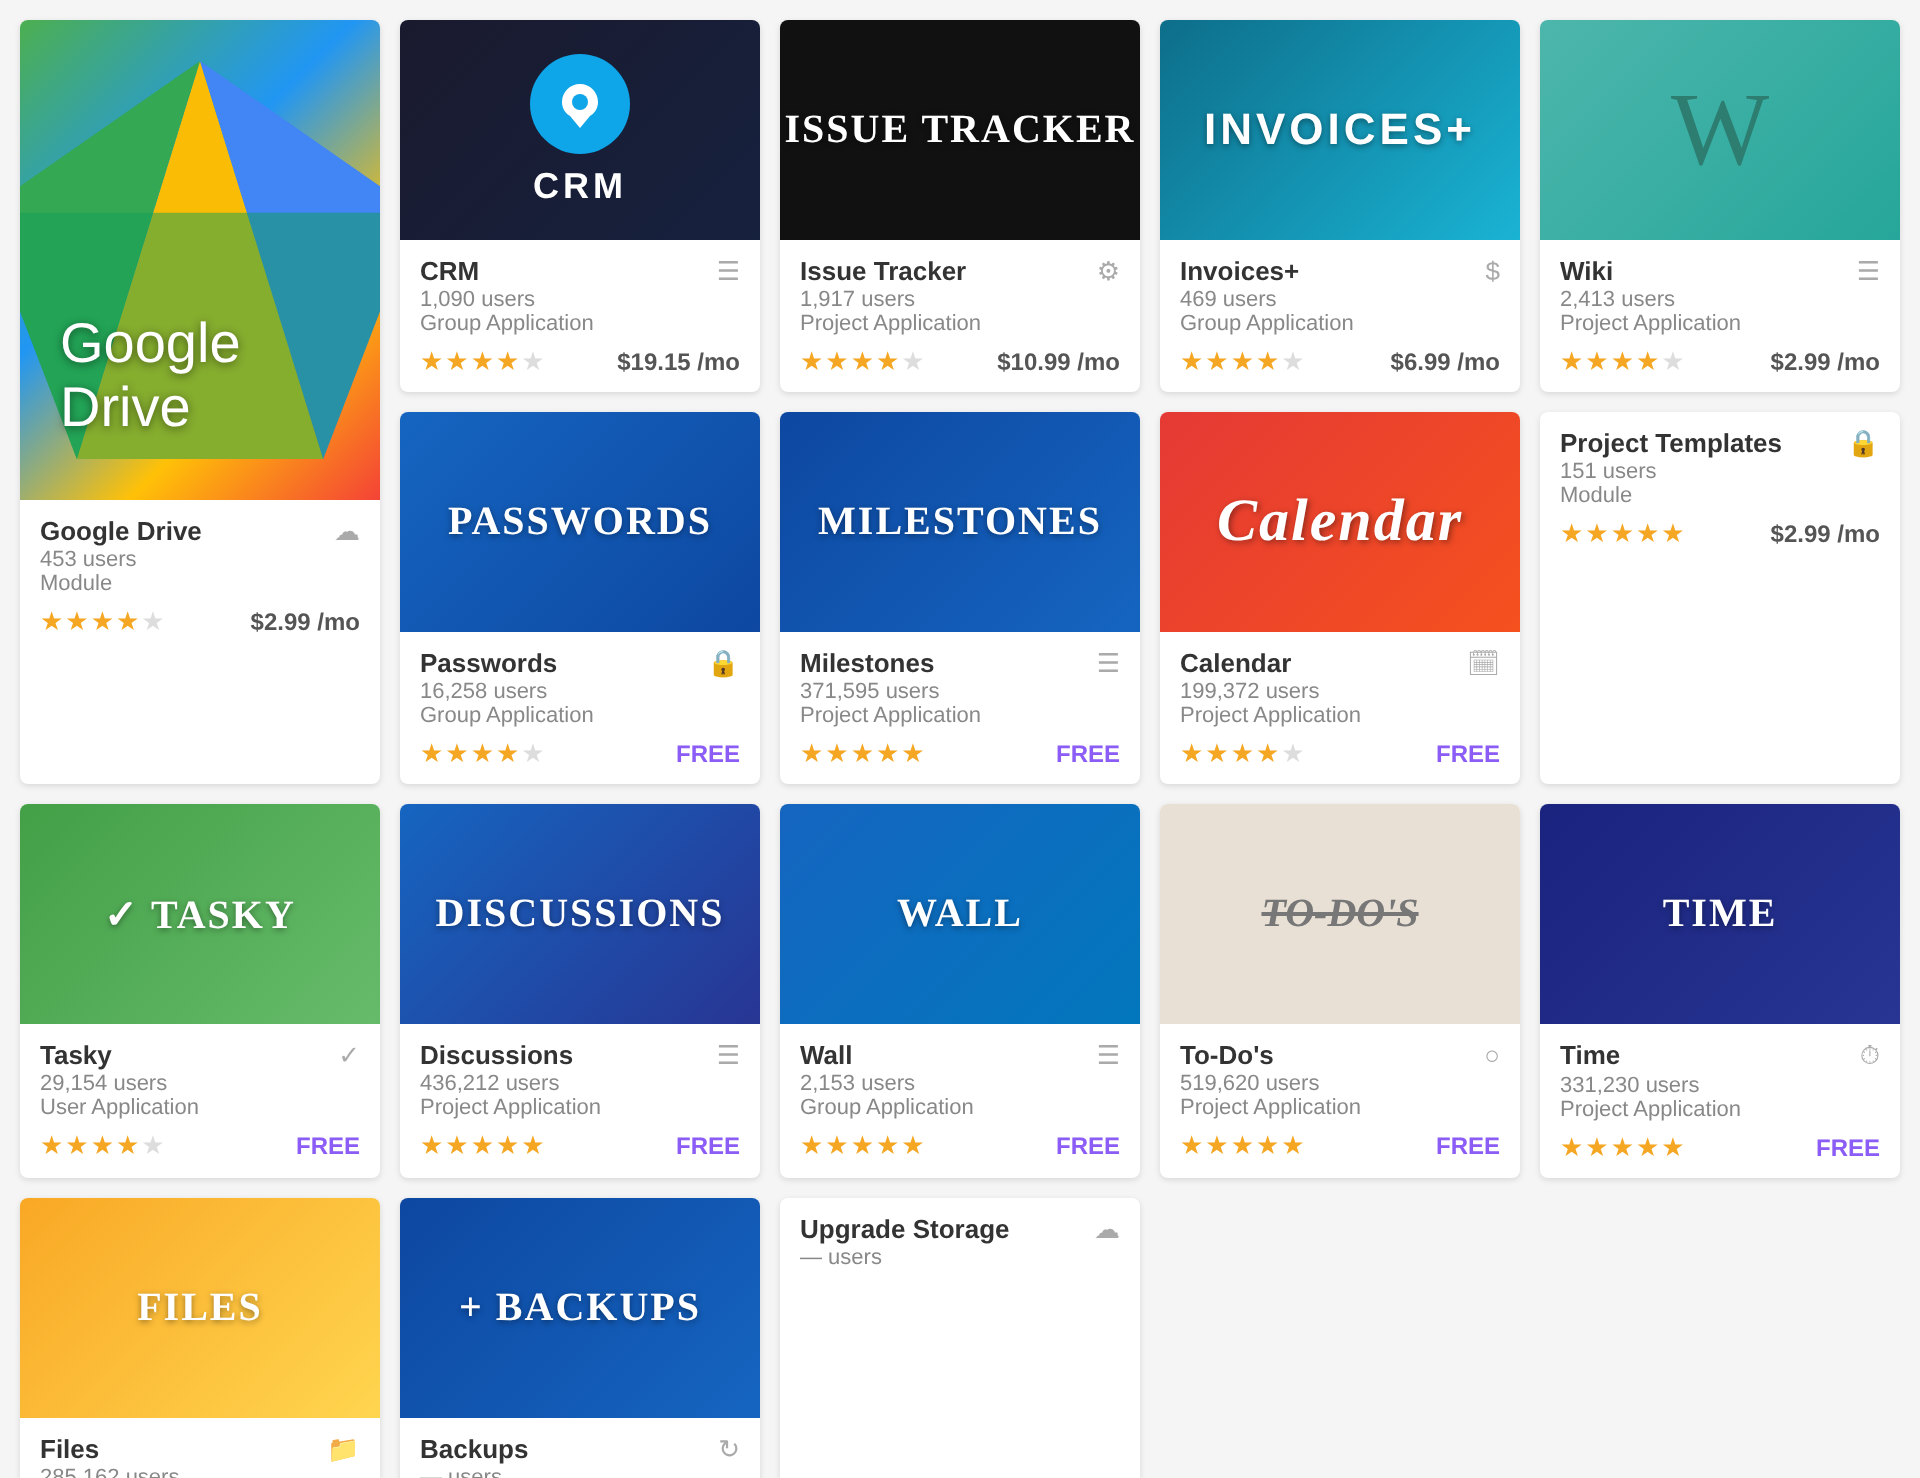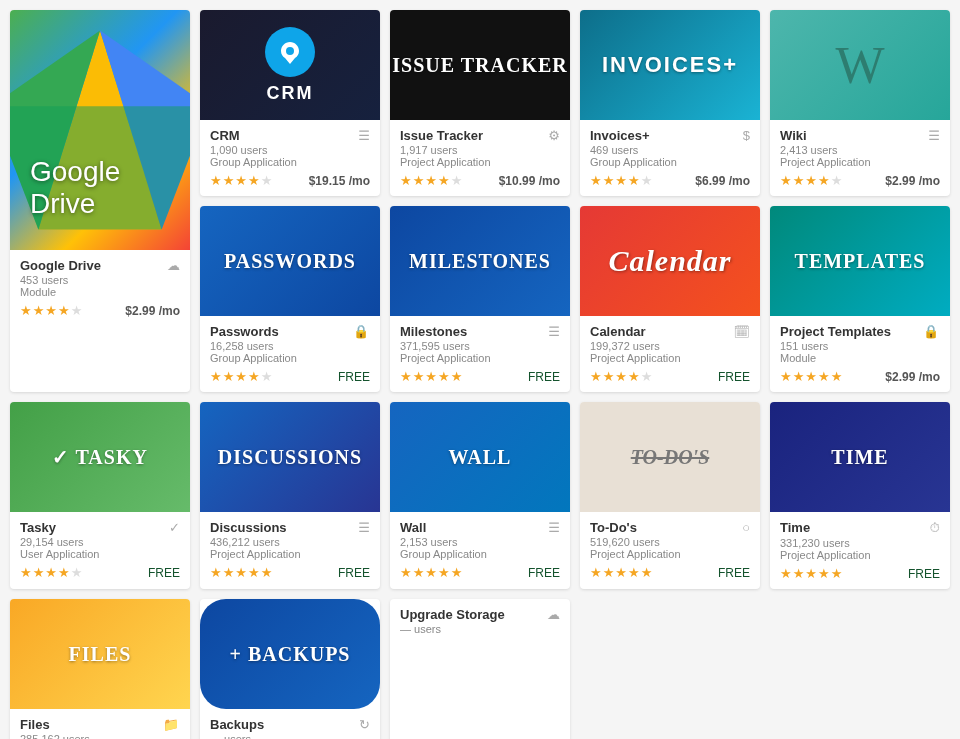--- a/index.html
+++ b/index.html
@@ -78,22 +78,22 @@
       color: #f5a623;
       font-size: 13px;
       letter-spacing: 1px;
     }
     .price {
       font-size: 12px;
       color: #555;
       font-weight: 600;
     }
     .price.free {
-      color: #14532d;
-      font-weight: 400;
+      color: #8b5cf6;
+      font-weight: 700;
     }
     
     .card-large {
       grid-row: span 2;
     }
     .card-large .card-thumb {
       height: 240px;
     }
 
     
@@ -137,21 +137,20 @@
       background: #e8e0d5;
     }
     .thumb-time {
       background: linear-gradient(135deg, #1a237e 0%, #283593 100%);
     }
     .thumb-files {
       background: linear-gradient(135deg, #f9a825 0%, #ffd54f 100%);
     }
     .thumb-backups {
       background: linear-gradient(135deg, #0d47a1 0%, #1565C0 100%);
-      border-radius: 26px;
     }
     .thumb-storage {
       background: linear-gradient(135deg, #1565C0 0%, #0288d1 100%);
     }
 
     .thumb-title-sm {
       font-size: 15px;
       letter-spacing: 2px;
       text-transform: uppercase;
       font-family: Arial, sans-serif;
@@ -336,23 +335,20 @@
         </div>
         <div class="card-users">199,372 users</div>
         <div class="card-type">Project Application</div>
         <div class="card-footer">
           <span class="stars"><span style="color:#f5a623">★</span><span style="color:#f5a623">★</span><span style="color:#f5a623">★</span><span style="color:#f5a623">★</span><span style="color:#ddd">★</span></span>
           <span class="price free">FREE</span>
         </div>
       </div>
     </div>
     <div class="card">
-      <div class="card-thumb thumb-templates">
-        <span class="thumb-title thumb-title-sm">TEMPLATES</span>
-      </div>
       <div class="card-body">
         <div class="card-title-row">
           <span class="card-name">Project Templates</span>
           <span class="card-icon">🔒</span>
         </div>
         <div class="card-users">151 users</div>
         <div class="card-type">Module</div>
         <div class="card-footer">
           <span class="stars"><span style="color:#f5a623">★</span><span style="color:#f5a623">★</span><span style="color:#f5a623">★</span><span style="color:#f5a623">★</span><span style="color:#f5a623">★</span></span>
           <span class="price">$2.99 /mo</span>

